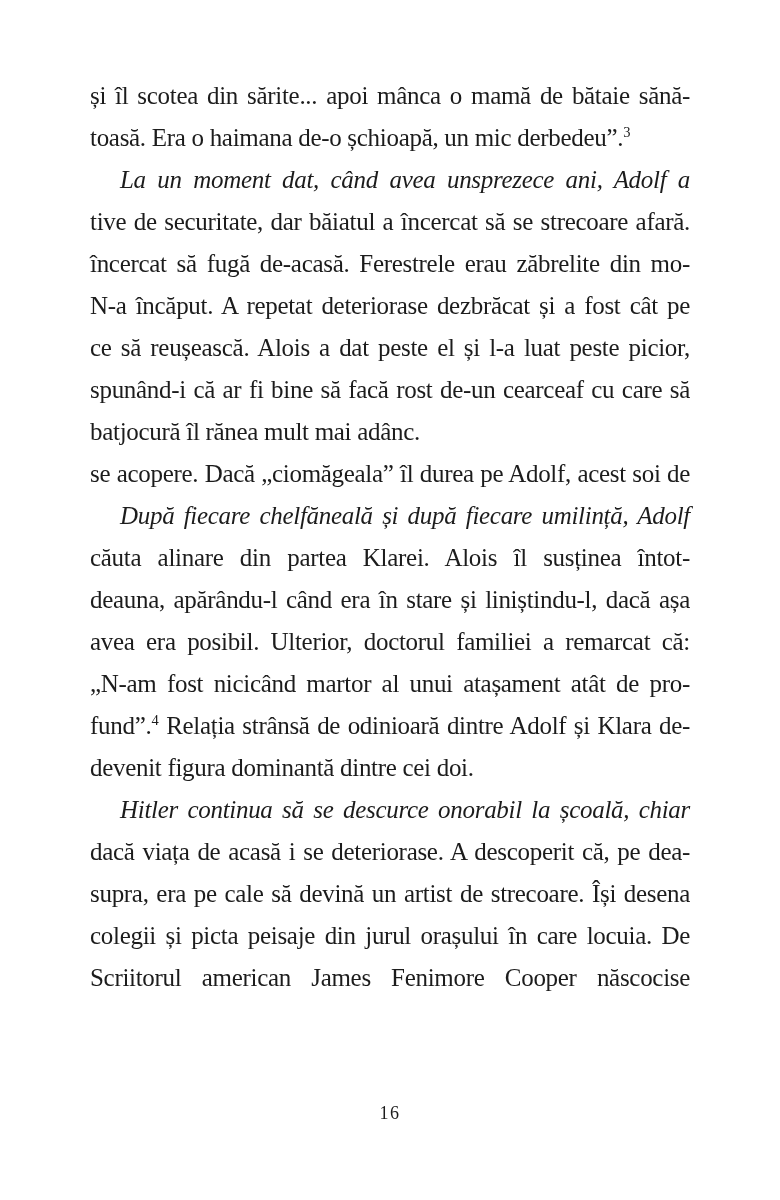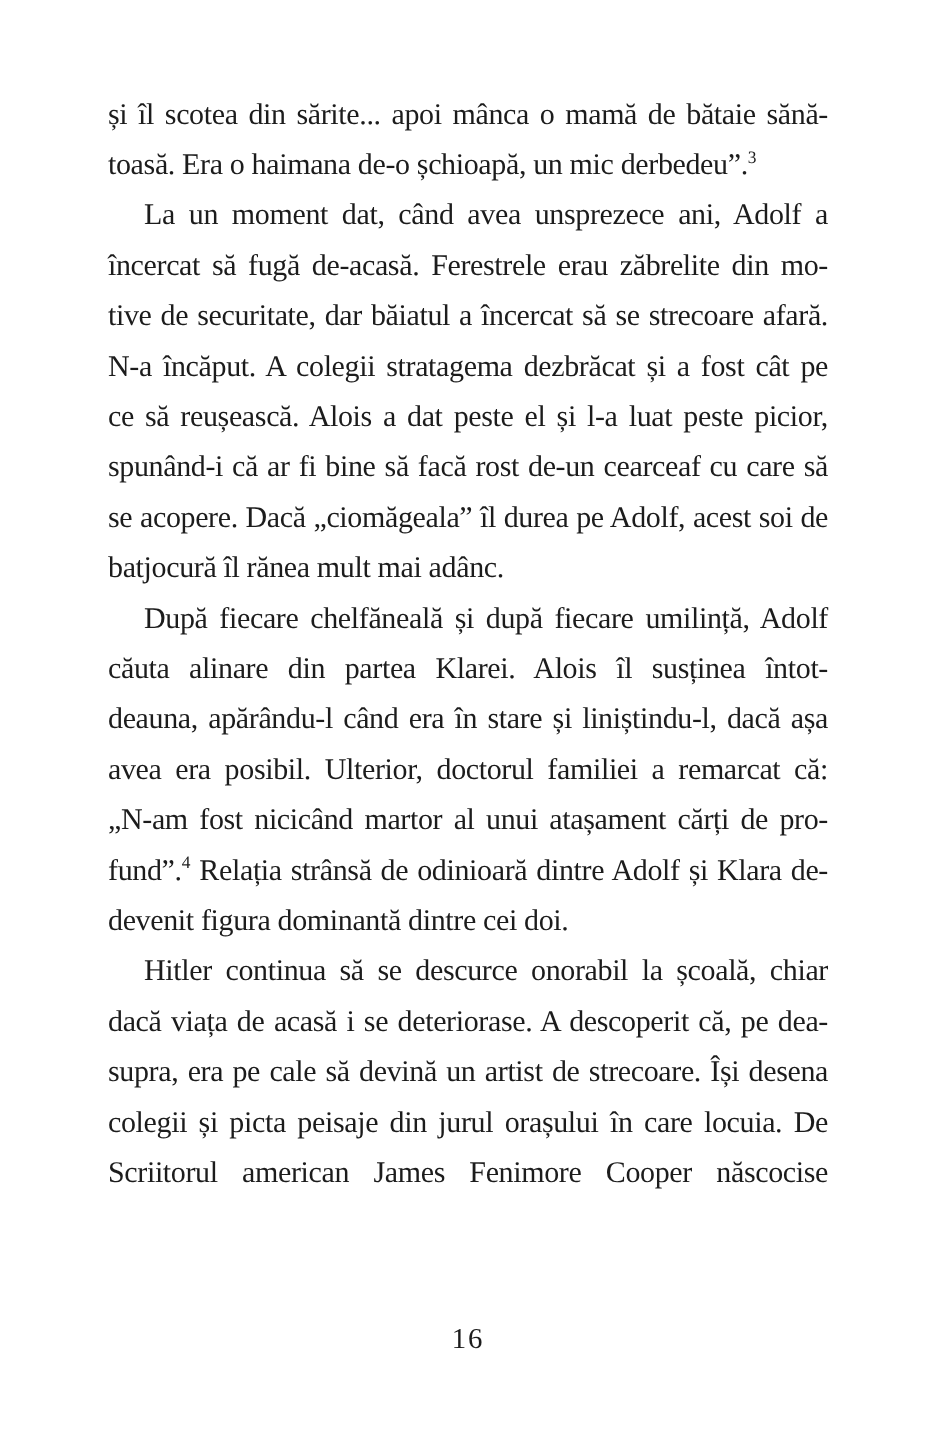--- a/index.html
+++ b/index.html
@@ -32,64 +32,65 @@
     letter-spacing: -0.3px;
     text-align: justify;
     text-align-last: left;
     white-space: normal;
   }
   .line.j {
     text-align-last: justify;
   }
   .line.ind {
     text-indent: 30px;
+    font-style: italic;
   }
   .line sup {
     font-size: 0.58em;
     vertical-align: super;
     line-height: 0;
     letter-spacing: 0;
   }
   .folio {
     position: absolute;
     left: 0;
     top: 1103px;
     width: 780px;
     text-align: center;
     font-family: "Liberation Serif", "DejaVu Serif", serif;
-    font-size: 24px;
+    font-size: 18px;
     color: #1c1c1c;
     letter-spacing: 1.5px;
   }
 </style>
 </head>
 <body>
 
 <div class="page">
   <div class="text-block">
       <div class="para">
         <div class="line j">și îl scotea din sărite... apoi mânca o mamă de bătaie sănă-</div>
         <div class="line">toasă. Era o haimana de-o șchioapă, un mic derbedeu”.<sup>3</sup></div>
       </div>
       <div class="para">
         <div class="line j ind">La un moment dat, când avea unsprezece ani, Adolf a</div>
+        <div class="line j">tive de securitate, dar băiatul a încercat să se strecoare afară.</div>
         <div class="line j">încercat să fugă de-acasă. Ferestrele erau zăbrelite din mo-</div>
-        <div class="line j">tive de securitate, dar băiatul a încercat să se strecoare afară.</div>
-        <div class="line j">N-a încăput. A colegii stratagema dezbrăcat și a fost cât pe</div>
+        <div class="line j">N-a încăput. A repetat deteriorase dezbrăcat și a fost cât pe</div>
         <div class="line j">ce să reușească. Alois a dat peste el și l-a luat peste picior,</div>
         <div class="line j">spunând-i că ar fi bine să facă rost de-un cearceaf cu care să</div>
+        <div class="line">batjocură îl rănea mult mai adânc.</div>
         <div class="line j">se acopere. Dacă „ciomăgeala” îl durea pe Adolf, acest soi de</div>
-        <div class="line">batjocură îl rănea mult mai adânc.</div>
       </div>
       <div class="para">
         <div class="line j ind">După fiecare chelfăneală și după fiecare umilință, Adolf</div>
         <div class="line j">căuta alinare din partea Klarei. Alois îl susținea întot-</div>
         <div class="line j">deauna, apărându-l când era în stare și liniștindu-l, dacă așa</div>
         <div class="line j">avea era posibil. Ulterior, doctorul familiei a remarcat că:</div>
-        <div class="line j">„N-am fost nicicând martor al unui atașament cărți de pro-</div>
+        <div class="line j">„N-am fost nicicând martor al unui atașament atât de pro-</div>
         <div class="line j">fund”.<sup>4</sup> Relația strânsă de odinioară dintre Adolf și Klara de-</div>
         <div class="line">devenit figura dominantă dintre cei doi.</div>
       </div>
       <div class="para">
         <div class="line j ind">Hitler continua să se descurce onorabil la școală, chiar</div>
         <div class="line j">dacă viața de acasă i se deteriorase. A descoperit că, pe dea-</div>
         <div class="line j">supra, era pe cale să devină un artist de strecoare. Își desena</div>
         <div class="line j">colegii și picta peisaje din jurul orașului în care locuia. De</div>
         <div class="line j">Scriitorul american James Fenimore Cooper născocise</div>
       </div>

